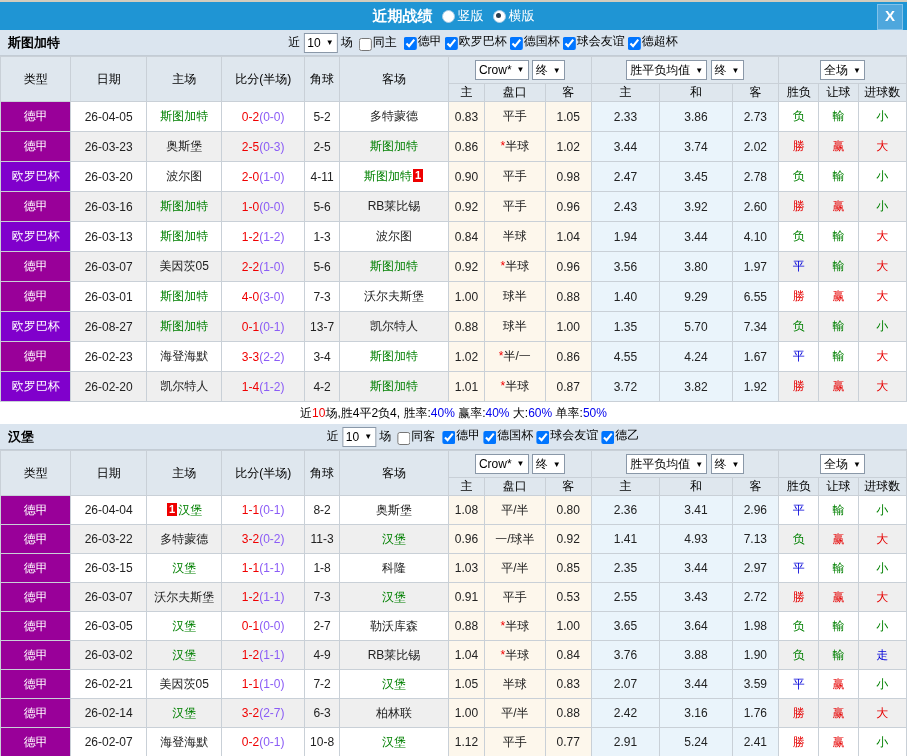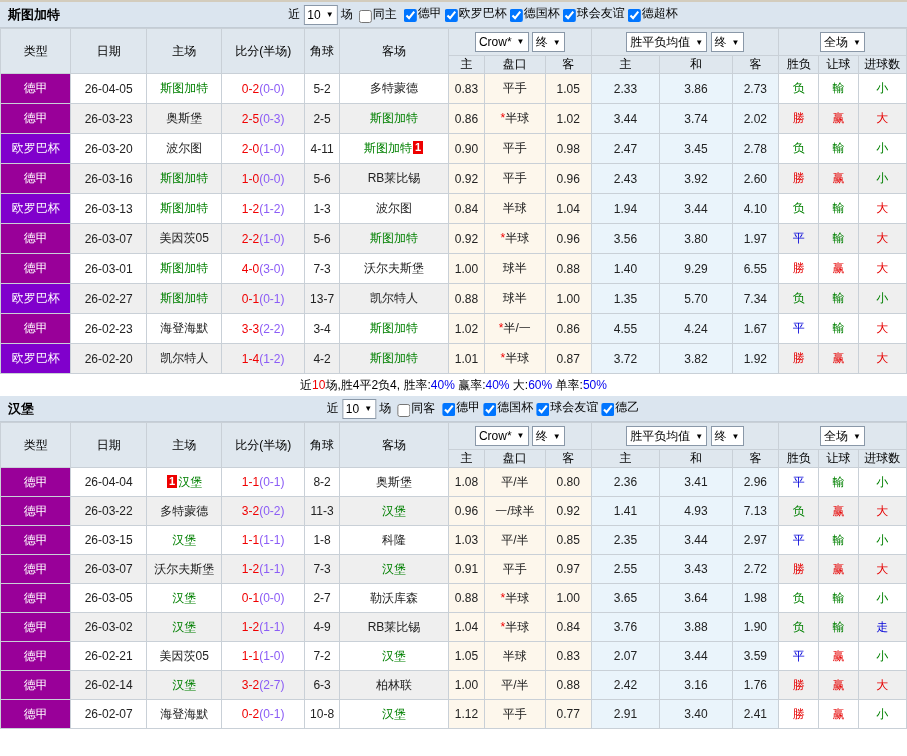--- a/index.html
+++ b/index.html
@@ -46,20 +46,32 @@
   .ht{color:#8b5cf6;}
   .star{color:#f00000;}
   .badge{display:inline-block;background:#ee0000;color:#fff;font-size:11px;line-height:13px;padding:0 2px;margin:0 1px;font-weight:bold;vertical-align:1px;}
   .summary{height:22px;line-height:22px;text-align:center;font-size:12px;background:#fff;}
 </style>
 </head>
 <body>
 
 <div class="window">
 
+  <div class="titlebar">
+    <span class="title">近期战绩</span>
+    <label class="radio">
+      <span class="rdot"></span>
+      <span>竖版</span>
+    </label>
+    <label class="radio">
+      <span class="rdot selected"></span>
+      <span>横版</span>
+    </label>
+    <div class="close-btn">X</div>
+  </div>
 
   <div class="section">
     <div class="section-header">
       <span class="team-title">斯图加特</span>
       <div class="filters">
         <span class="lbl">近</span>
         <span class="dd">
             <span>10</span>
             <span class="arr">▼</span>
           </span>
@@ -258,21 +270,21 @@
             <td class="cream">0.88</td>
             <td class="bluecol">1.40</td>
             <td class="bluecol">9.29</td>
             <td class="bluecol">6.55</td>
             <td class="res" style="color: rgb(230, 0, 0);">勝</td>
             <td class="res" style="color: rgb(230, 0, 0);">赢</td>
             <td class="res" style="color: rgb(230, 0, 0);">大</td>
           </tr>
           <tr class="alt">
             <td class="league" style="background: rgb(128, 0, 204);">欧罗巴杯</td>
-            <td class="date">26-02-27</td>
+            <td class="date">26-08-27</td>
             <td class="team"><span class="team-green">斯图加特</span></td>
             <td class="score"><span class="ft">0-1</span><span class="ht">(0-1)</span></td>
             <td class="corner">13-7</td>
             <td class="team"><span>凯尔特人</span></td>
             <td class="cream">0.88</td>
             <td class="cream">球半</td>
             <td class="cream">1.00</td>
             <td class="bluecol">1.35</td>
             <td class="bluecol">5.70</td>
             <td class="bluecol">7.34</td>
@@ -459,21 +471,21 @@
           </tr>
           <tr class="alt">
             <td class="league" style="background: rgb(153, 0, 153);">德甲</td>
             <td class="date">26-03-07</td>
             <td class="team"><span>沃尔夫斯堡</span></td>
             <td class="score"><span class="ft">1-2</span><span class="ht">(1-1)</span></td>
             <td class="corner">7-3</td>
             <td class="team"><span class="team-green">汉堡</span></td>
             <td class="cream">0.91</td>
             <td class="cream">平手</td>
-            <td class="cream">0.97</td>
+            <td class="cream">0.53</td>
             <td class="bluecol">2.55</td>
             <td class="bluecol">3.43</td>
             <td class="bluecol">2.72</td>
             <td class="res" style="color: rgb(230, 0, 0);">勝</td>
             <td class="res" style="color: rgb(230, 0, 0);">赢</td>
             <td class="res" style="color: rgb(230, 0, 0);">大</td>
           </tr>
           <tr>
             <td class="league" style="background: rgb(153, 0, 153);">德甲</td>
             <td class="date">26-03-05</td>
@@ -546,21 +558,21 @@
             <td class="league" style="background: rgb(153, 0, 153);">德甲</td>
             <td class="date">26-02-07</td>
             <td class="team"><span>海登海默</span></td>
             <td class="score"><span class="ft">0-2</span><span class="ht">(0-1)</span></td>
             <td class="corner">10-8</td>
             <td class="team"><span class="team-green">汉堡</span></td>
             <td class="cream">1.12</td>
             <td class="cream">平手</td>
             <td class="cream">0.77</td>
             <td class="bluecol">2.91</td>
-            <td class="bluecol">3.40</td>
+            <td class="bluecol">5.24</td>
             <td class="bluecol">2.41</td>
             <td class="res" style="color: rgb(230, 0, 0);">勝</td>
             <td class="res" style="color: rgb(230, 0, 0);">赢</td>
             <td class="res" style="color: rgb(0, 128, 0);">小</td>
           </tr>
         </tbody>
       </table>
   </div>
 
 </div>

